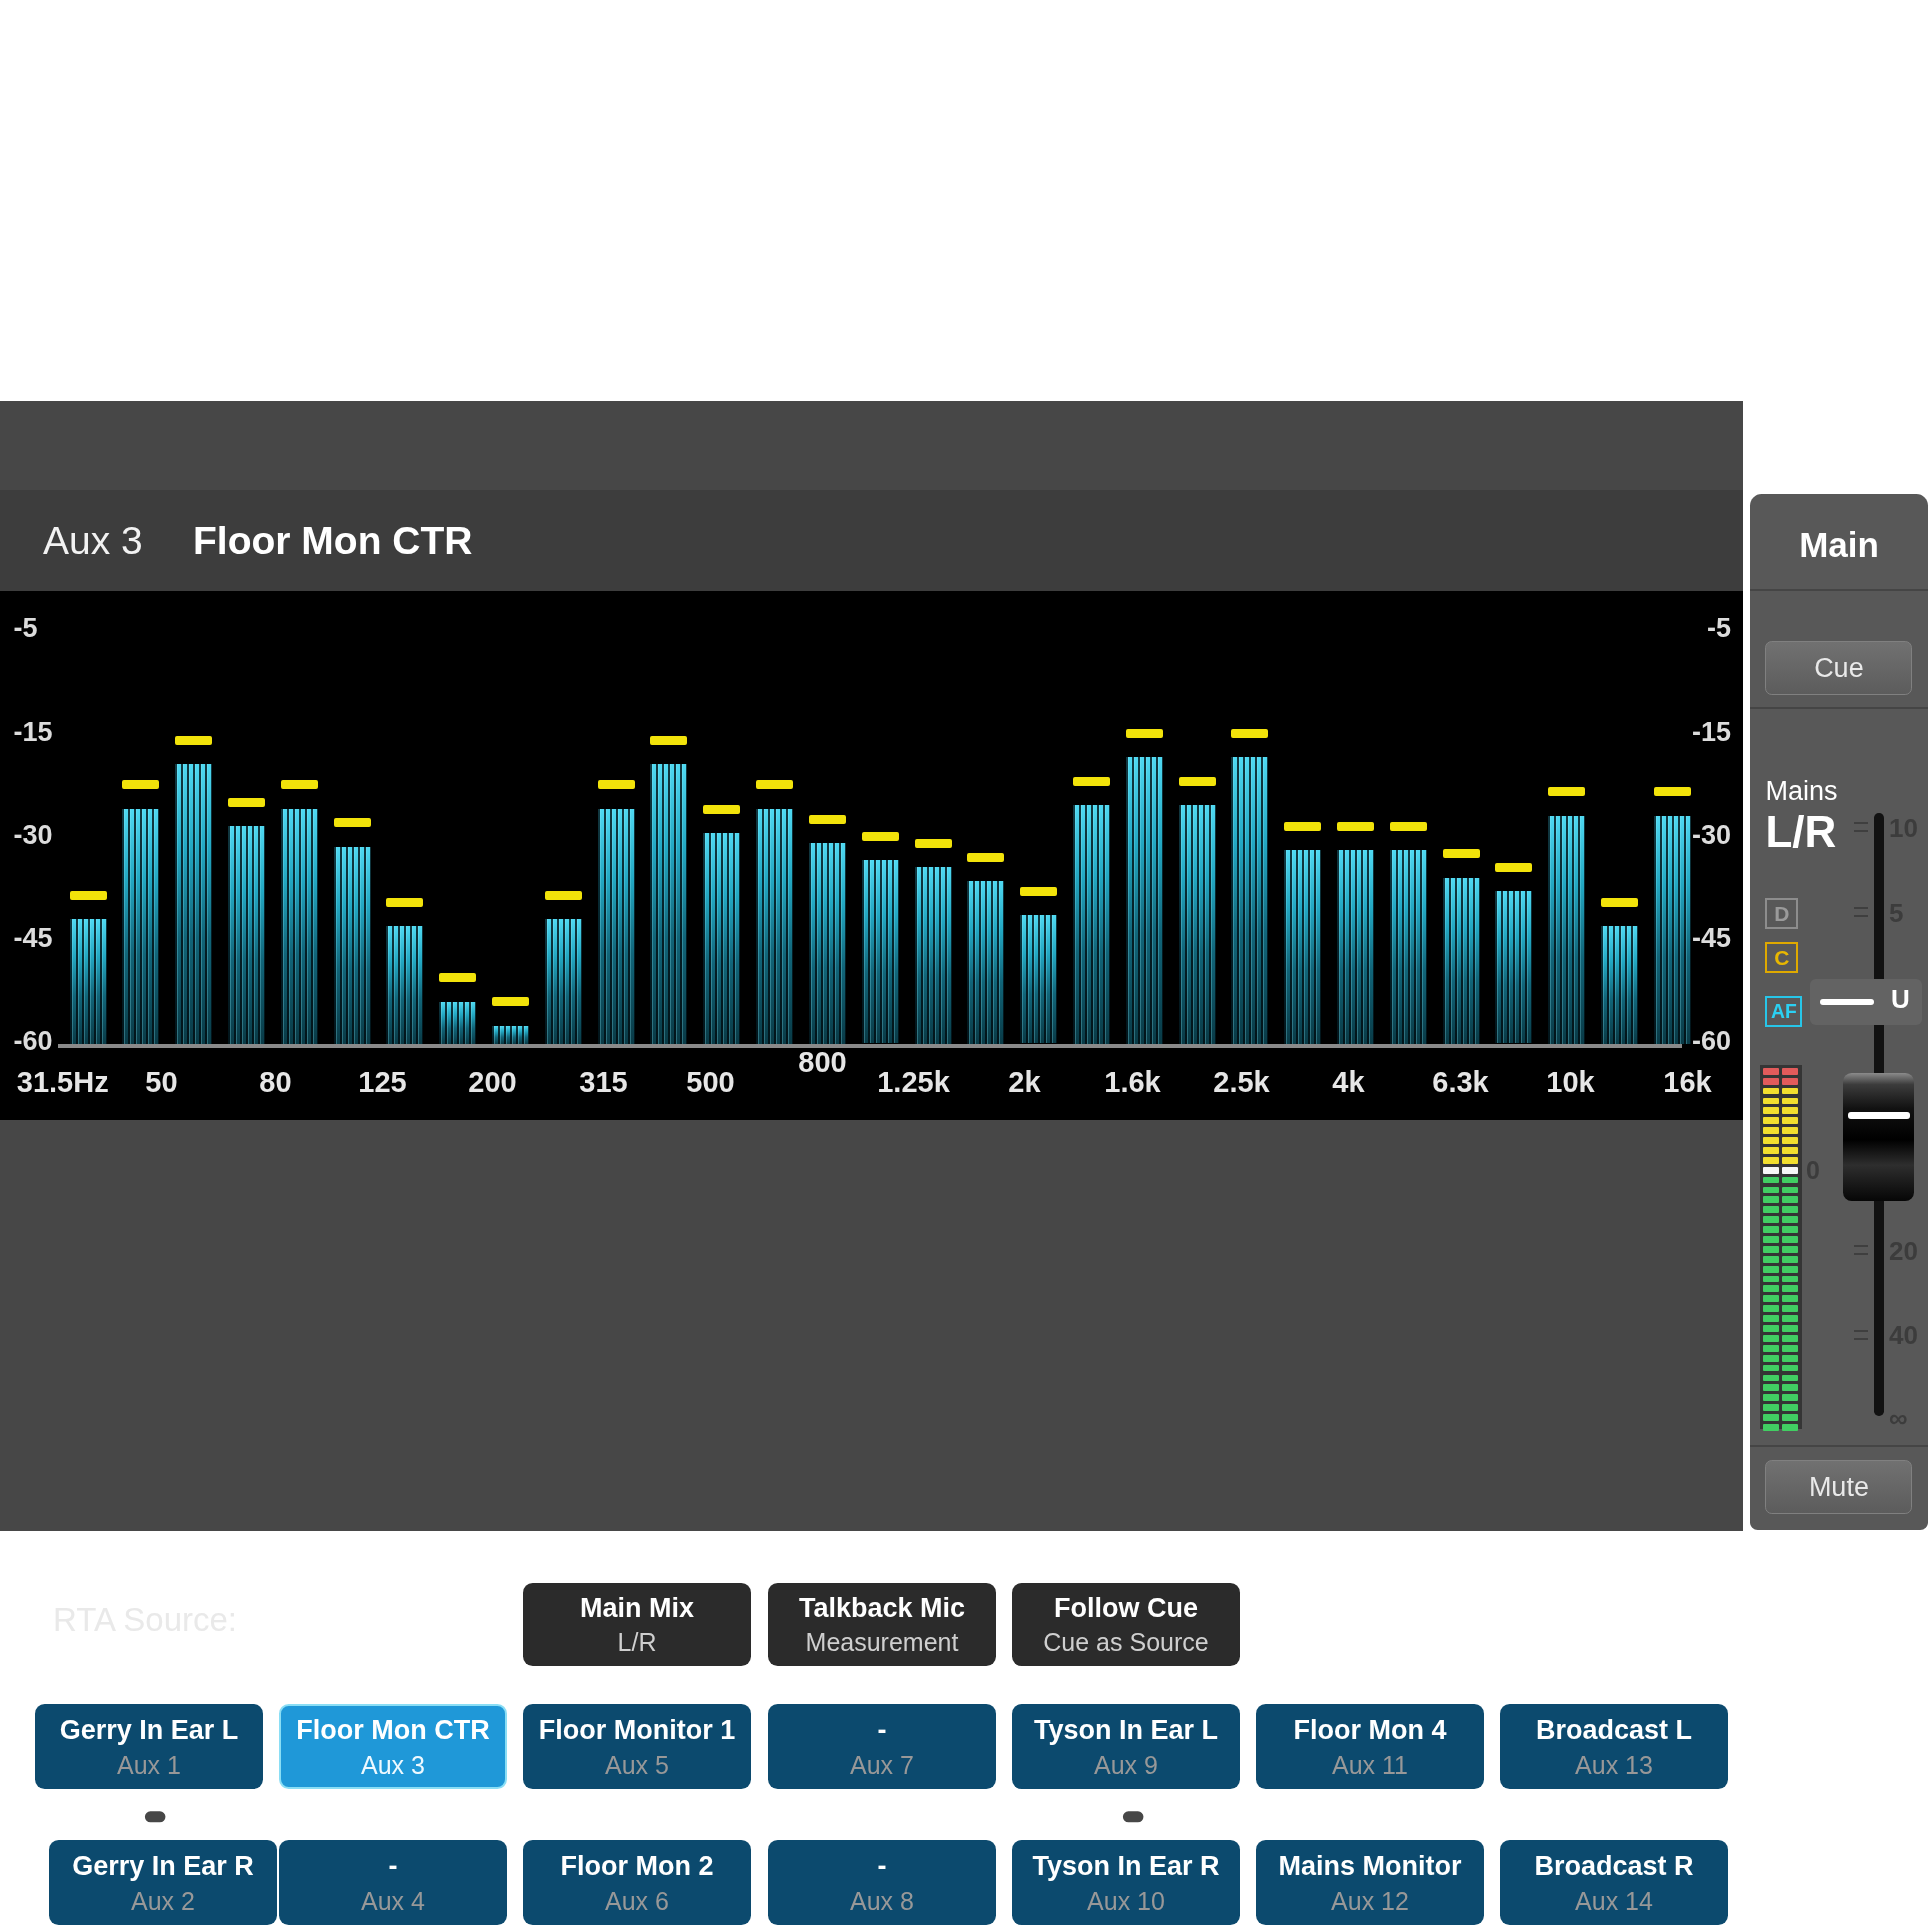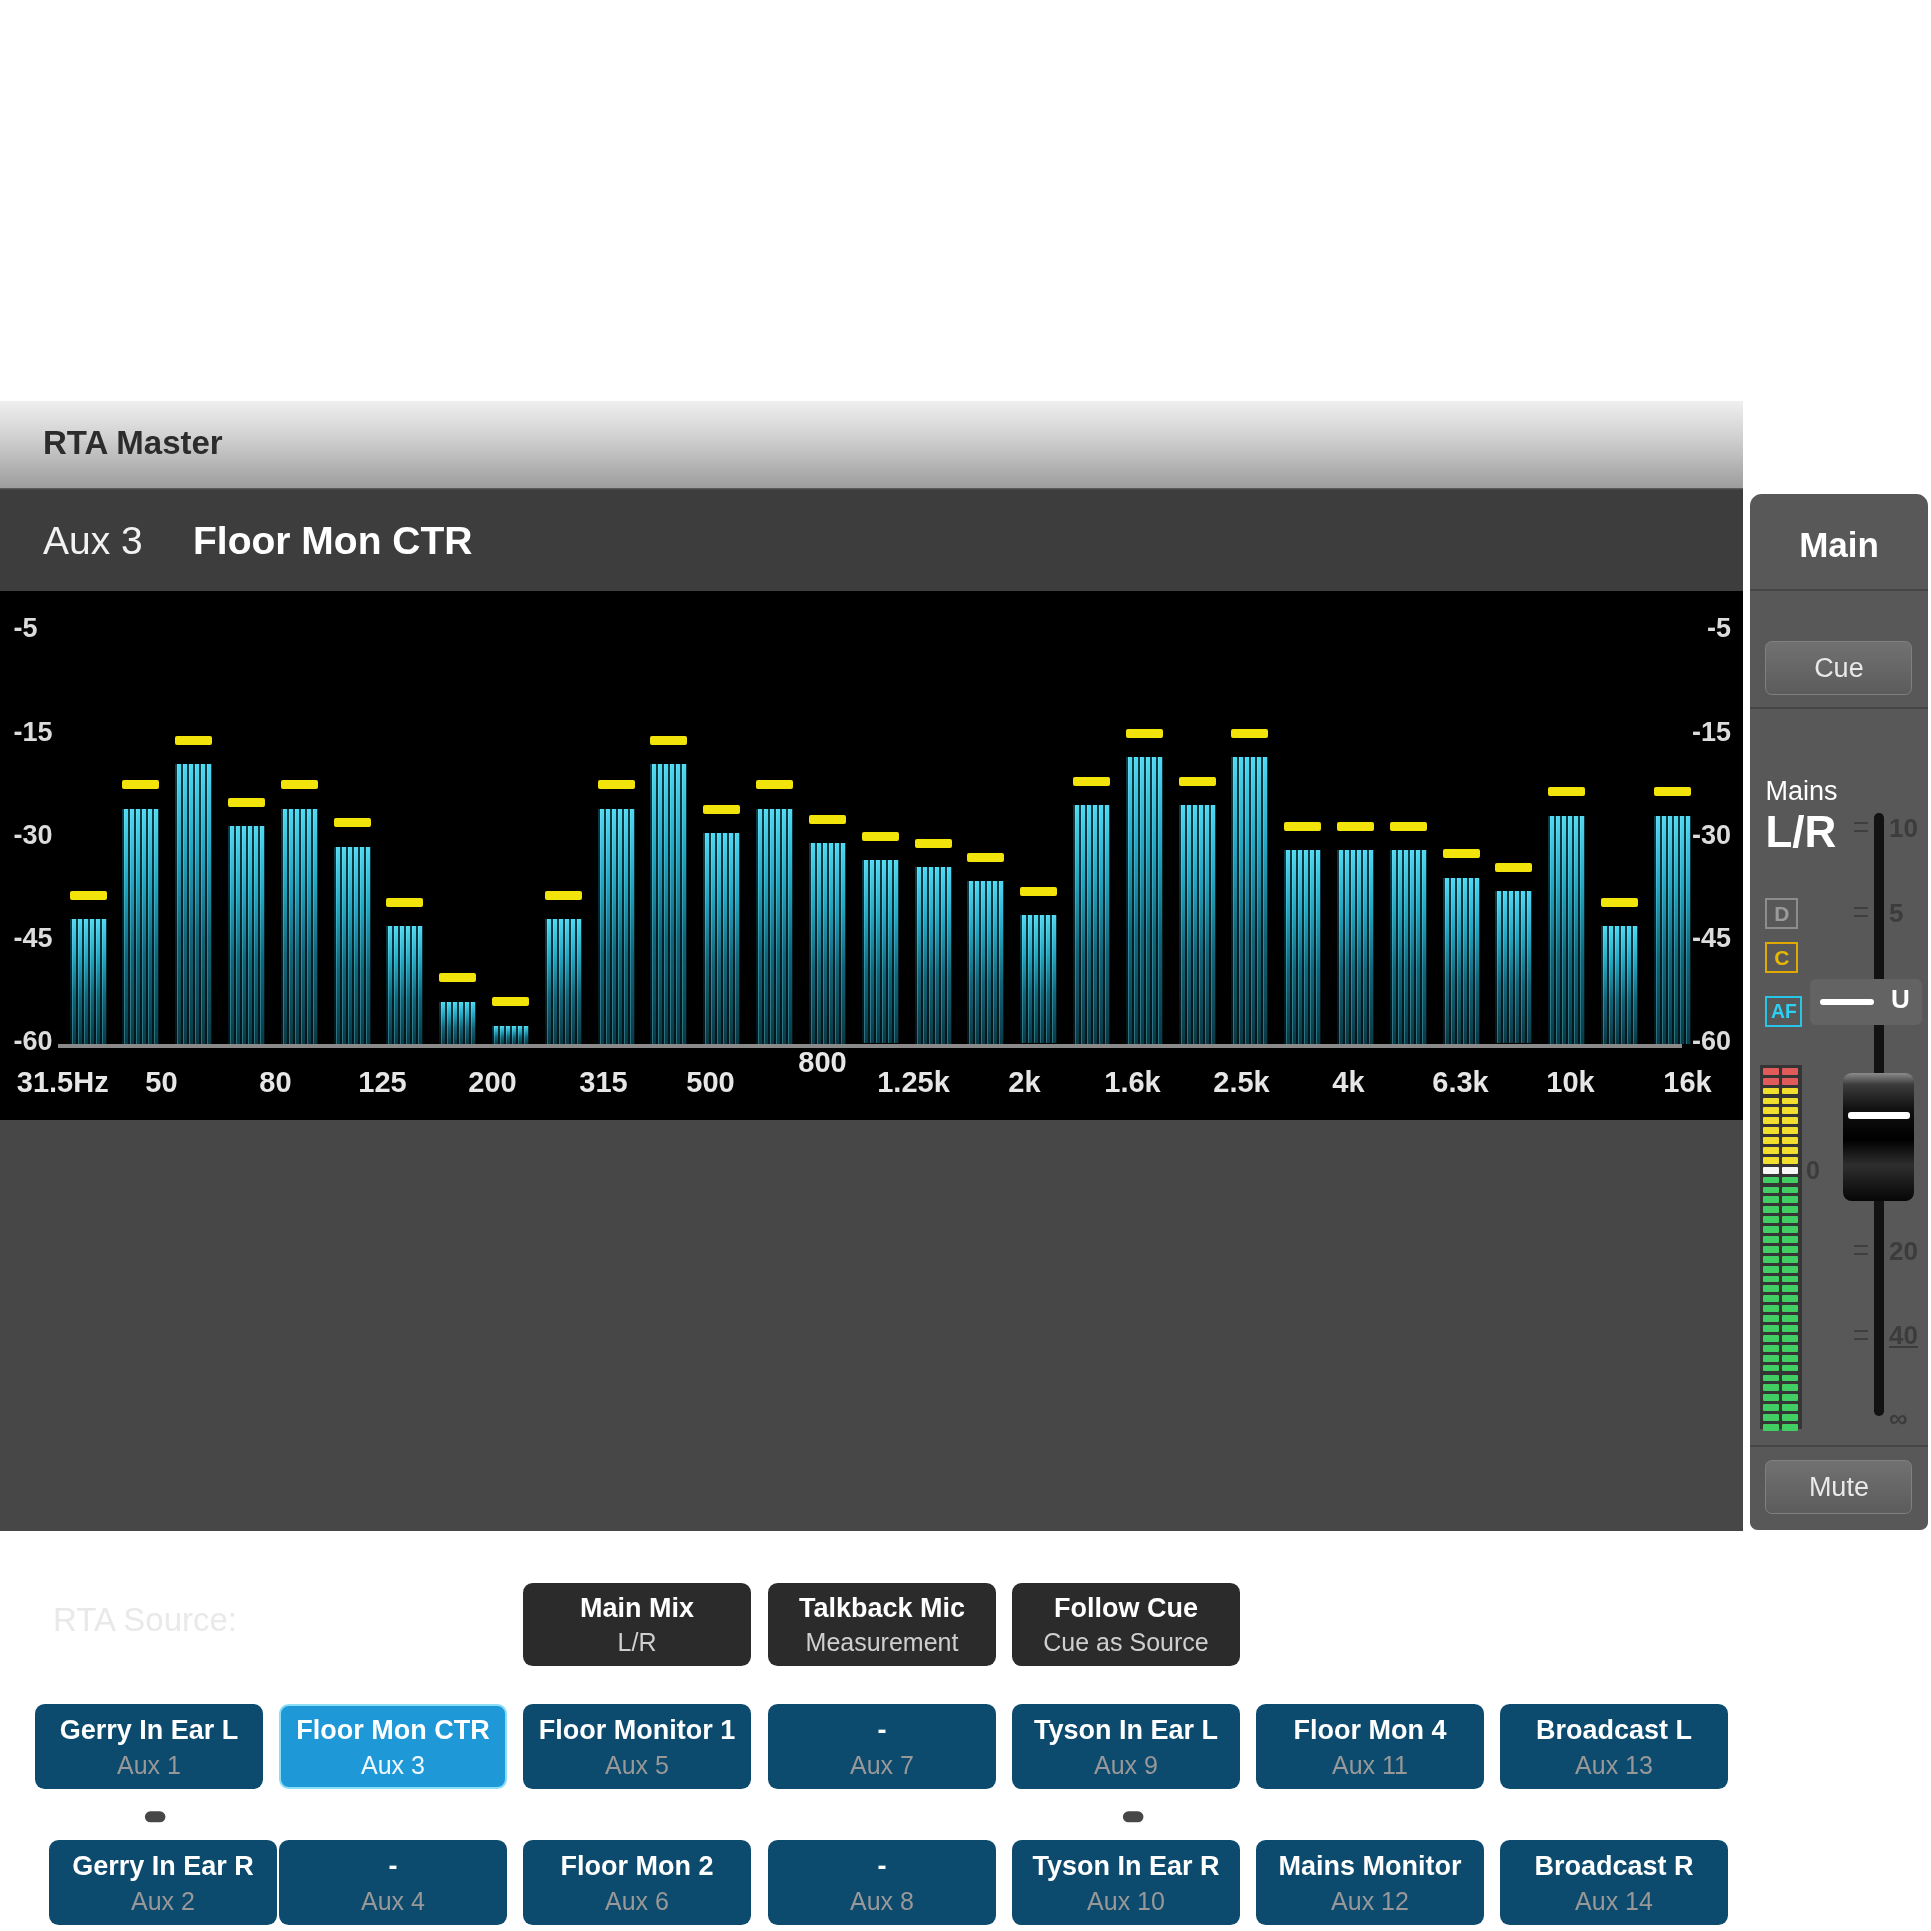--- a/index.html
+++ b/index.html
@@ -82,23 +82,20 @@
   .mred{background:#e25b5b;} .myel{background:#f2de2e;} .mwht{background:#f7f7f7;} .mgrn{background:#41ce62;}
   #zerolbl{position:absolute;left:56px;top:662px;font-size:25px;font-weight:bold;color:#3c3c3c;}
 </style>
 </head>
 <body>
 
 <div id="app">
 
   <div id="panel" class="abs">
 
-    <div id="titlebar" class="abs">
-      <div class="t">RTA Master</div>
-    </div>
 
     <div id="subheader" class="abs">
       <div class="aux">Aux 3</div>
       <div class="name">Floor Mon CTR</div>
     </div>
 
     <div id="chart" class="abs">
       <div id="baseline"></div>
     <div class="ylab l" style="left: 13.5px; top: 22px;">-5</div>
         <div class="ylab r" style="left: 1673px; top: 22px;">-5</div>
@@ -295,21 +292,21 @@
     <div id="ubox"></div>
     <div id="uline"></div>
     <div id="faderticks">
         <div class="tick" style="left: 139px; top: 319px;">10</div>
         <div class="dash" style="top: 328px;"></div>
         <div class="tick" style="left: 139px; top: 404px;">5</div>
         <div class="dash" style="top: 413px;"></div>
         <div class="tick" style="left: 141px; top: 490px; color: rgb(255, 255, 255);">U</div>
         <div class="tick" style="left: 139px; top: 742px;">20</div>
         <div class="dash" style="top: 751px;"></div>
-        <div class="tick" style="left: 139px; top: 826px; text-decoration: underline;">40</div>
+        <div class="tick" style="left: 139px; top: 826px;">40</div>
         <div class="dash" style="top: 836px;"></div>
         <div class="tick" style="left: 139px; top: 909px;">∞</div>
       </div>
 
     <div id="meter">
         <div class="mcol" style="left: 2.9px;">
           <div class="mseg mred"></div>
           <div class="mseg mred"></div>
           <div class="mseg myel"></div>
           <div class="mseg myel"></div>

